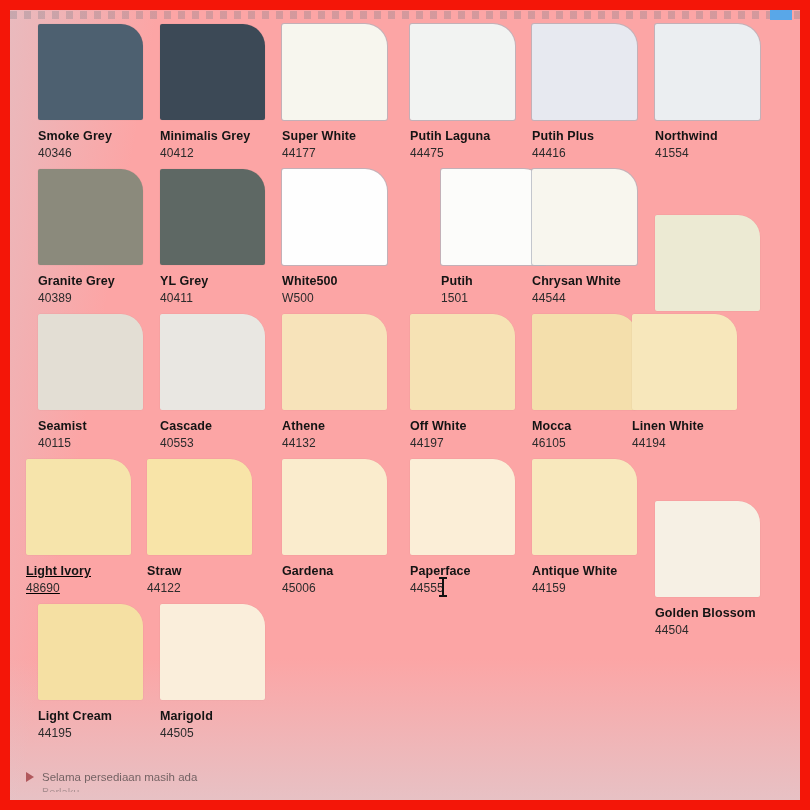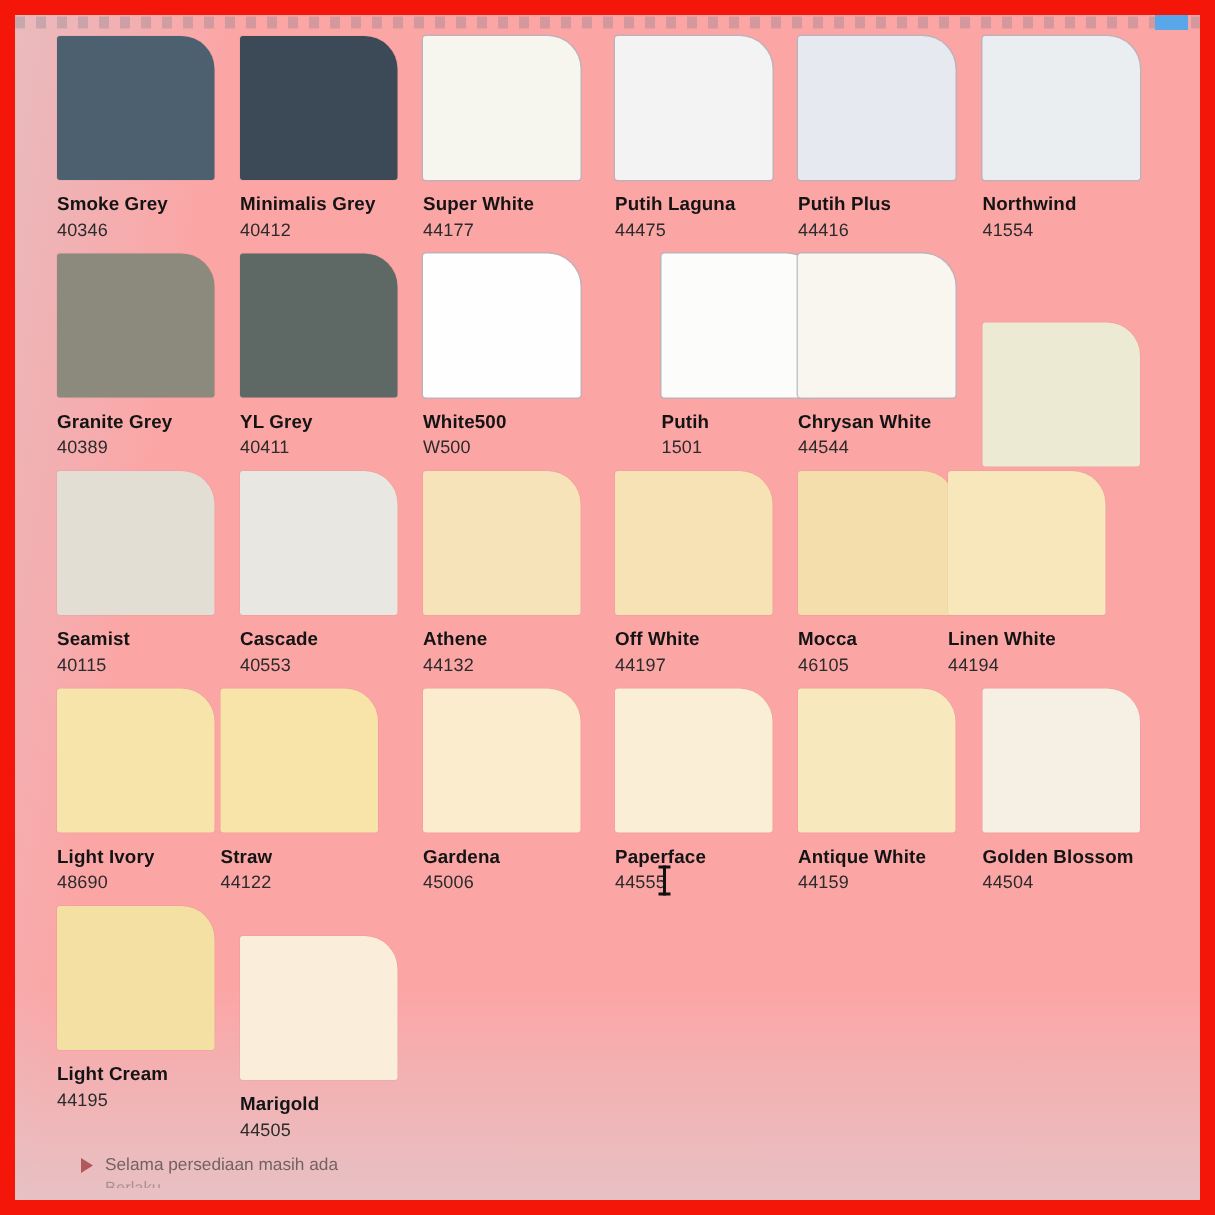--- a/index.html
+++ b/index.html
@@ -106,21 +106,21 @@
     margin-top: 3px;
     font-size: 12px;
     font-weight: normal;
     color: #2b2b2b;
     letter-spacing: 0.1px;
   }
 
   
   #footer {
     position: absolute;
-    left: 44px;
+    left: 16px;
     bottom: 8px;
     width: 500px;
   }
   #footer-line {
     display: flex;
     align-items: center;
     gap: 8px;
     opacity: 0.62;
   }
   #footer-bullet {
@@ -266,21 +266,21 @@
             <div class="name">Mocca</div>
             <div class="code">46105</div>
           </div>
           <div class="cell" style="left: 622px;">
             <div class="chip" style="background: rgb(247, 231, 187);"></div>
             <div class="name">Linen White</div>
             <div class="code">44194</div>
           </div>
         </div>
         <div class="row">
-          <div class="cell" style="left: 28px;">
+          <div class="cell" style="left: 16px; text-decoration: underline;">
             <div class="chip" style="background: rgb(246, 228, 171);"></div>
             <div class="name">Light Ivory</div>
             <div class="code">48690</div>
           </div>
           <div class="cell" style="left: 137px;">
             <div class="chip" style="background: rgb(248, 228, 168);"></div>
             <div class="name">Straw</div>
             <div class="code">44122</div>
           </div>
           <div class="cell" style="left: 272px;">
@@ -291,33 +291,33 @@
           <div class="cell" style="left: 400px;">
             <div class="chip" style="background: rgb(251, 238, 215);"></div>
             <div class="name">Paperface</div>
             <div class="code">44555</div>
           </div>
           <div class="cell" style="left: 522px;">
             <div class="chip" style="background: rgb(248, 232, 189);"></div>
             <div class="name">Antique White</div>
             <div class="code">44159</div>
           </div>
-          <div class="cell" style="left: 645px;">
+          <div class="cell" style="left: 645px; margin-top: 42px;">
             <div class="chip" style="background: rgb(246, 240, 228);"></div>
             <div class="name">Golden Blossom</div>
             <div class="code">44504</div>
           </div>
         </div>
         <div class="row">
           <div class="cell" style="left: 28px;">
             <div class="chip" style="background: rgb(245, 224, 163);"></div>
             <div class="name">Light Cream</div>
             <div class="code">44195</div>
           </div>
-          <div class="cell" style="left: 150px; margin-top: 20px;">
+          <div class="cell" style="left: 150px;">
             <div class="chip" style="background: rgb(250, 238, 219);"></div>
             <div class="name">Marigold</div>
             <div class="code">44505</div>
           </div>
         </div>
       </div>
 
     <div id="text-cursor"></div>
 
     <div id="footer">

